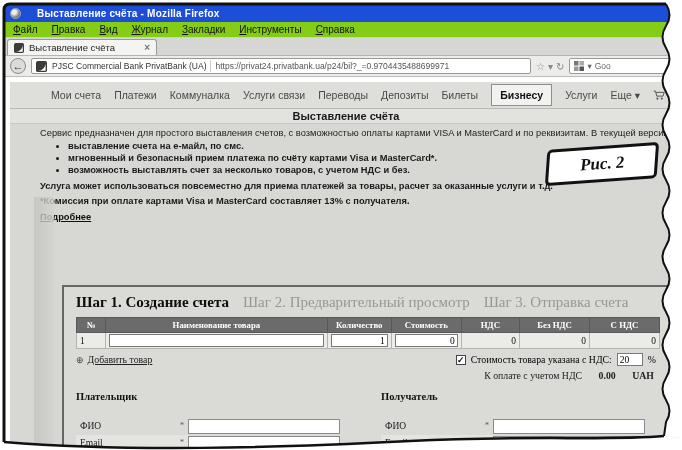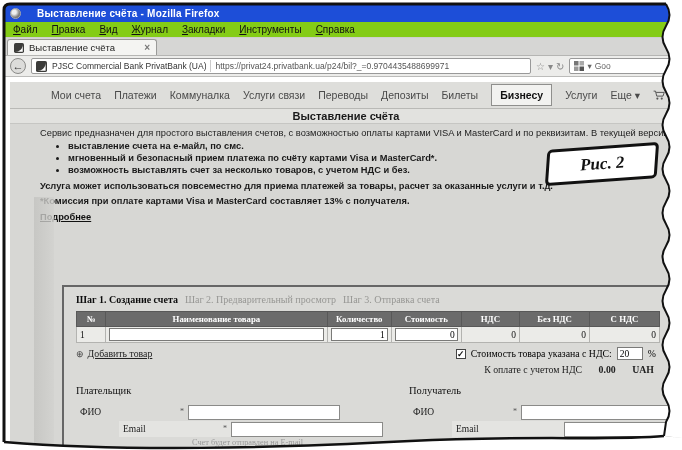--- a/index.html
+++ b/index.html
@@ -34,42 +34,42 @@
   .cartwrap { margin-left:auto; display:flex; align-items:center; gap:5px; padding-right:18px; color:#555; }
   .titleband { height:15px; background:#e2e2df; border-bottom:1px solid #c6c6c3; text-align:center; font-size:11px; font-weight:bold; color:#1a1a1a; line-height:15px; }
   .intro { margin:4px 6px 2px 30px; font-size:9.3px; color:#222; white-space:nowrap; overflow:hidden; }
   ul.feats { margin:2px 0 2px 58px; font-size:9.3px; font-weight:bold; color:#1a1a1a; }
   ul.feats li { line-height:12px; }
   .note { margin:5px 6px 0 30px; font-size:9.3px; font-weight:bold; color:#1a1a1a; }
   .more { display:inline-block; margin:0 0 0 30px; font-size:9.3px; font-weight:bold; color:#111; text-decoration:underline; }
 
   
   .panel { position:absolute; left:52px; right:8px; top:203px; height:244px; background:#dadad7; border:2px solid #666; padding:7px 12px 0 12px; font-family:"Liberation Serif", serif; }
-  .steps { font-size:10px; color:#979794; display:flex; gap:7px; }
+  .steps { font-size:15px; color:#979794; display:flex; gap:14px; }
   .steps .s1 { color:#0d0d0d; font-weight:bold; }
   table.items { width:100%; border-collapse:collapse; margin-top:6px; }
   table.items th { background:#6b6b6b; color:#fff; font-size:8.8px; font-weight:bold; padding:2px 4px; border:1px solid #585858; }
   table.items td { background:#ebebe8; font-size:9.5px; color:#111; padding:1px 3px; border:1px solid #b3b3b0; }
   table.items .r { text-align:right; }
   .tin { width:100%; height:13px; border:1px solid #7a7a78; background:#fff; font-size:9.5px; font-family:"Liberation Serif", serif; padding:0 2px; }
   .tin.num { text-align:right; }
   .addvat { display:flex; align-items:center; margin-top:4px; font-size:9.8px; }
   .addlink { text-decoration:underline; color:#222; margin-left:4px; }
   .vatgrp { margin-left:auto; display:flex; align-items:center; gap:5px; margin-right:4px; }
   .cbox { width:10px; height:10px; background:#fff; border:1px solid #444; font-size:9px; line-height:9px; text-align:center; color:#111; font-weight:bold; }
   .vatin { width:26px; height:13px; border:1px solid #7a7a78; background:#fff; font-size:9.5px; padding:0 2px; font-family:"Liberation Serif", serif; }
   .totalrow { text-align:right; font-size:9.8px; color:#222; margin:4px 6px 0 0; }
   .totalrow b { margin-left:14px; }
 
   .forms { display:flex; gap:26px; margin-top:10px; }
   .col { flex:1; }
-  .coltitle { font-size:10.5px; font-weight:normal; color:#111; margin-bottom:8px; }
+  .coltitle { font-size:10.5px; font-weight:bold; color:#111; margin-bottom:16px; }
   .frow { display:flex; align-items:center; margin-bottom:1px; }
   .flabel { width:112px; font-size:9.5px; color:#222; padding:3px 4px; display:flex; }
-  .flabel.shade { background:#e4e4e1;margin-left:43px; }
+  .flabel.shade { background:#e4e4e1; }
   .req { margin-left:auto; font-size:8px; color:#555; }
   .fin { width:152px; height:15px; border:1px solid #8a8a88; background:#fff; font-size:9.5px; font-family:"Liberation Serif", serif; padding:0 3px; }
   .hint { margin:1px 0 3px 116px; font-size:8.3px; color:#999; }
   .radiorow { display:flex; align-items:center; gap:6px; font-size:9.5px; color:#222; margin:8px 0 9px 0; }
   .radio { width:9px; height:9px; border-radius:50%; border:1px solid #555; background:#fff; position:relative; }
   .radio.sel::after { content:""; position:absolute; left:2px; top:2px; width:3px; height:3px; border-radius:50%; background:#111; }
 
   .figlabel { position:absolute; left:546px; top:146px; width:112px; height:36px; background:#fff; border:3px solid #111; border-radius:5px; transform:rotate(-4deg) skewX(-8deg); display:flex; align-items:center; justify-content:center; z-index:30; }
   .figlabel span { transform:skewX(8deg); font-family:"Liberation Serif", serif; font-weight:bold; font-style:italic; font-size:17px; color:#111; }
 

